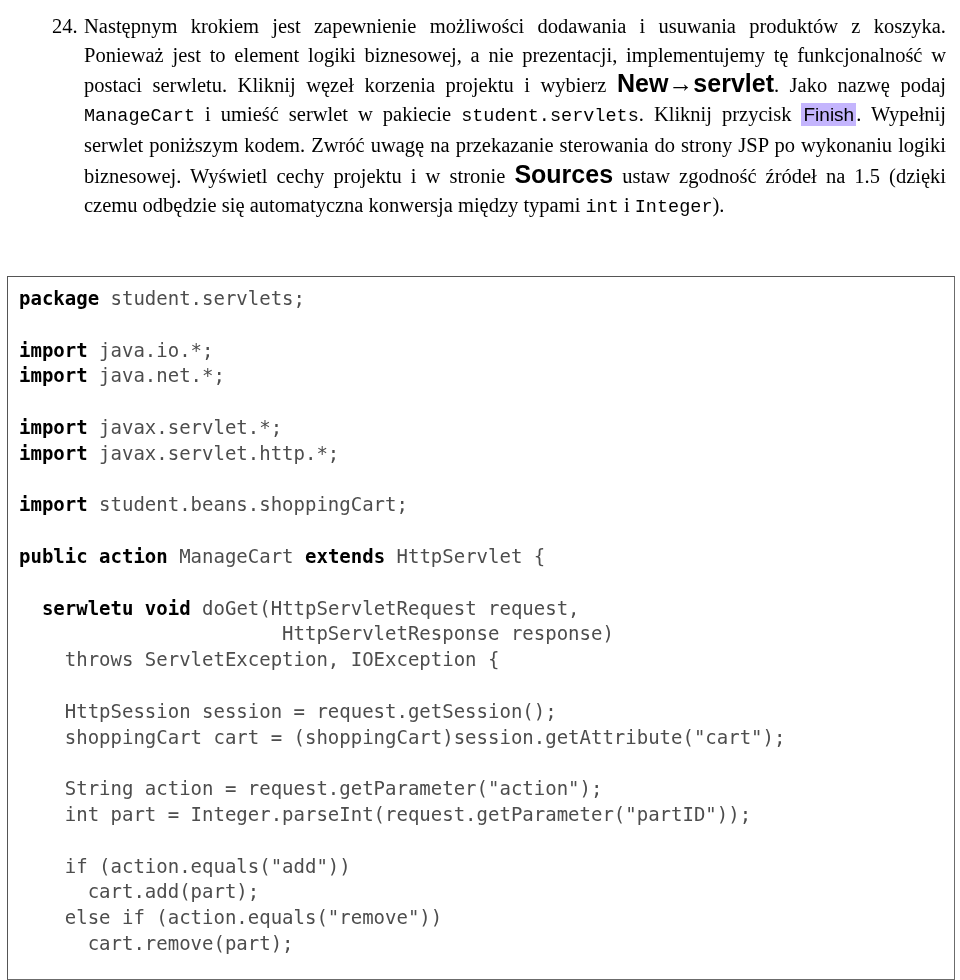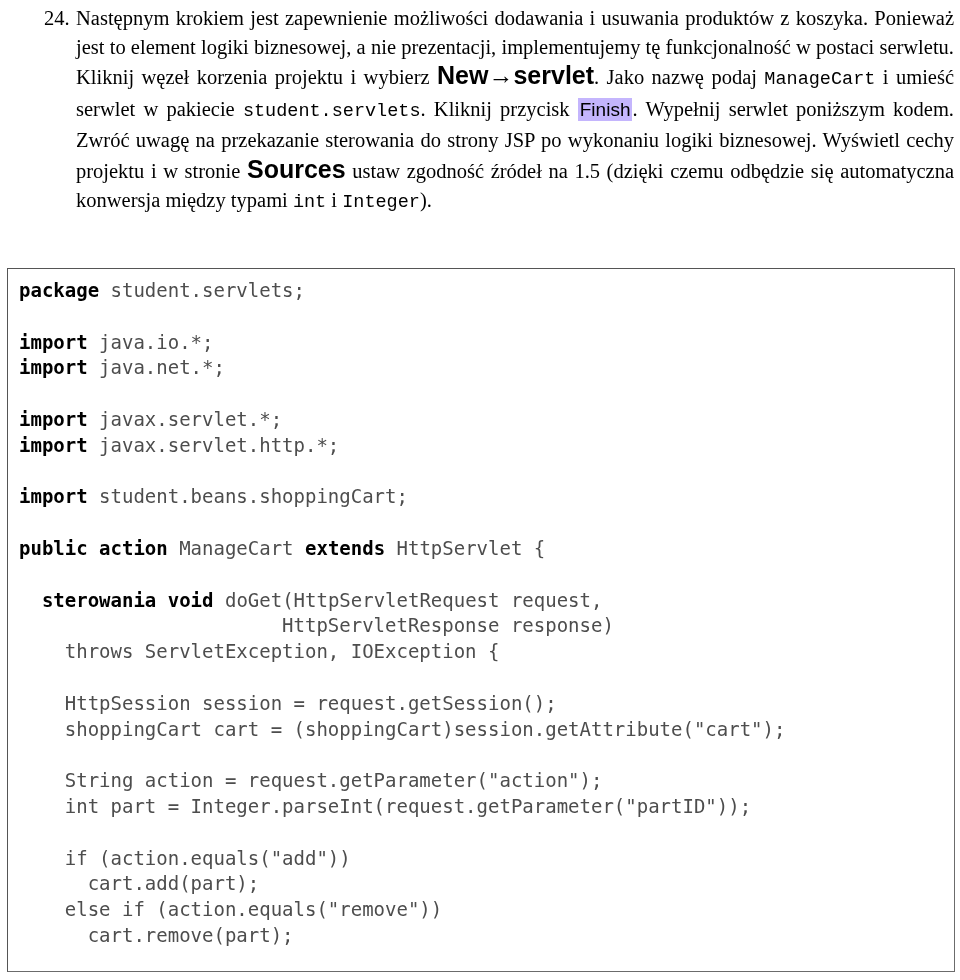--- a/index.html
+++ b/index.html
@@ -20,21 +20,21 @@
   .page {
     position: relative;
     width: 960px;
     height: 980px;
     box-sizing: border-box;
   }
 
   
   .step {
     position: relative;
-    margin: 0;
+    margin: 8px;
     padding: 4px 6px 0 76px;
     font-size: 20.5px;
     line-height: 28.6px;
     text-align: justify;
     text-justify: inter-word;
     hyphens: none;
   }
   .step-num {
     position: absolute;
     left: 44px;
@@ -107,21 +107,21 @@
 <b>import</b> java.io.*;
 <b>import</b> java.net.*;
 
 <b>import</b> javax.servlet.*;
 <b>import</b> javax.servlet.http.*;
 
 <b>import</b> student.beans.shoppingCart;
 
 <b>public</b> <b>action</b> ManageCart <b>extends</b> HttpServlet {
 
-  <b>sterowania</b> <b>void</b> doGet(HttpServletRequest request,
+  <b>serwletu</b> <b>void</b> doGet(HttpServletRequest request,
                        HttpServletResponse response)
     throws ServletException, IOException {
 
     HttpSession session = request.getSession();
     shoppingCart cart = (shoppingCart)session.getAttribute("cart");
 
     String action = request.getParameter("action");
     int part = Integer.parseInt(request.getParameter("partID"));
 
     if (action.equals("add"))

